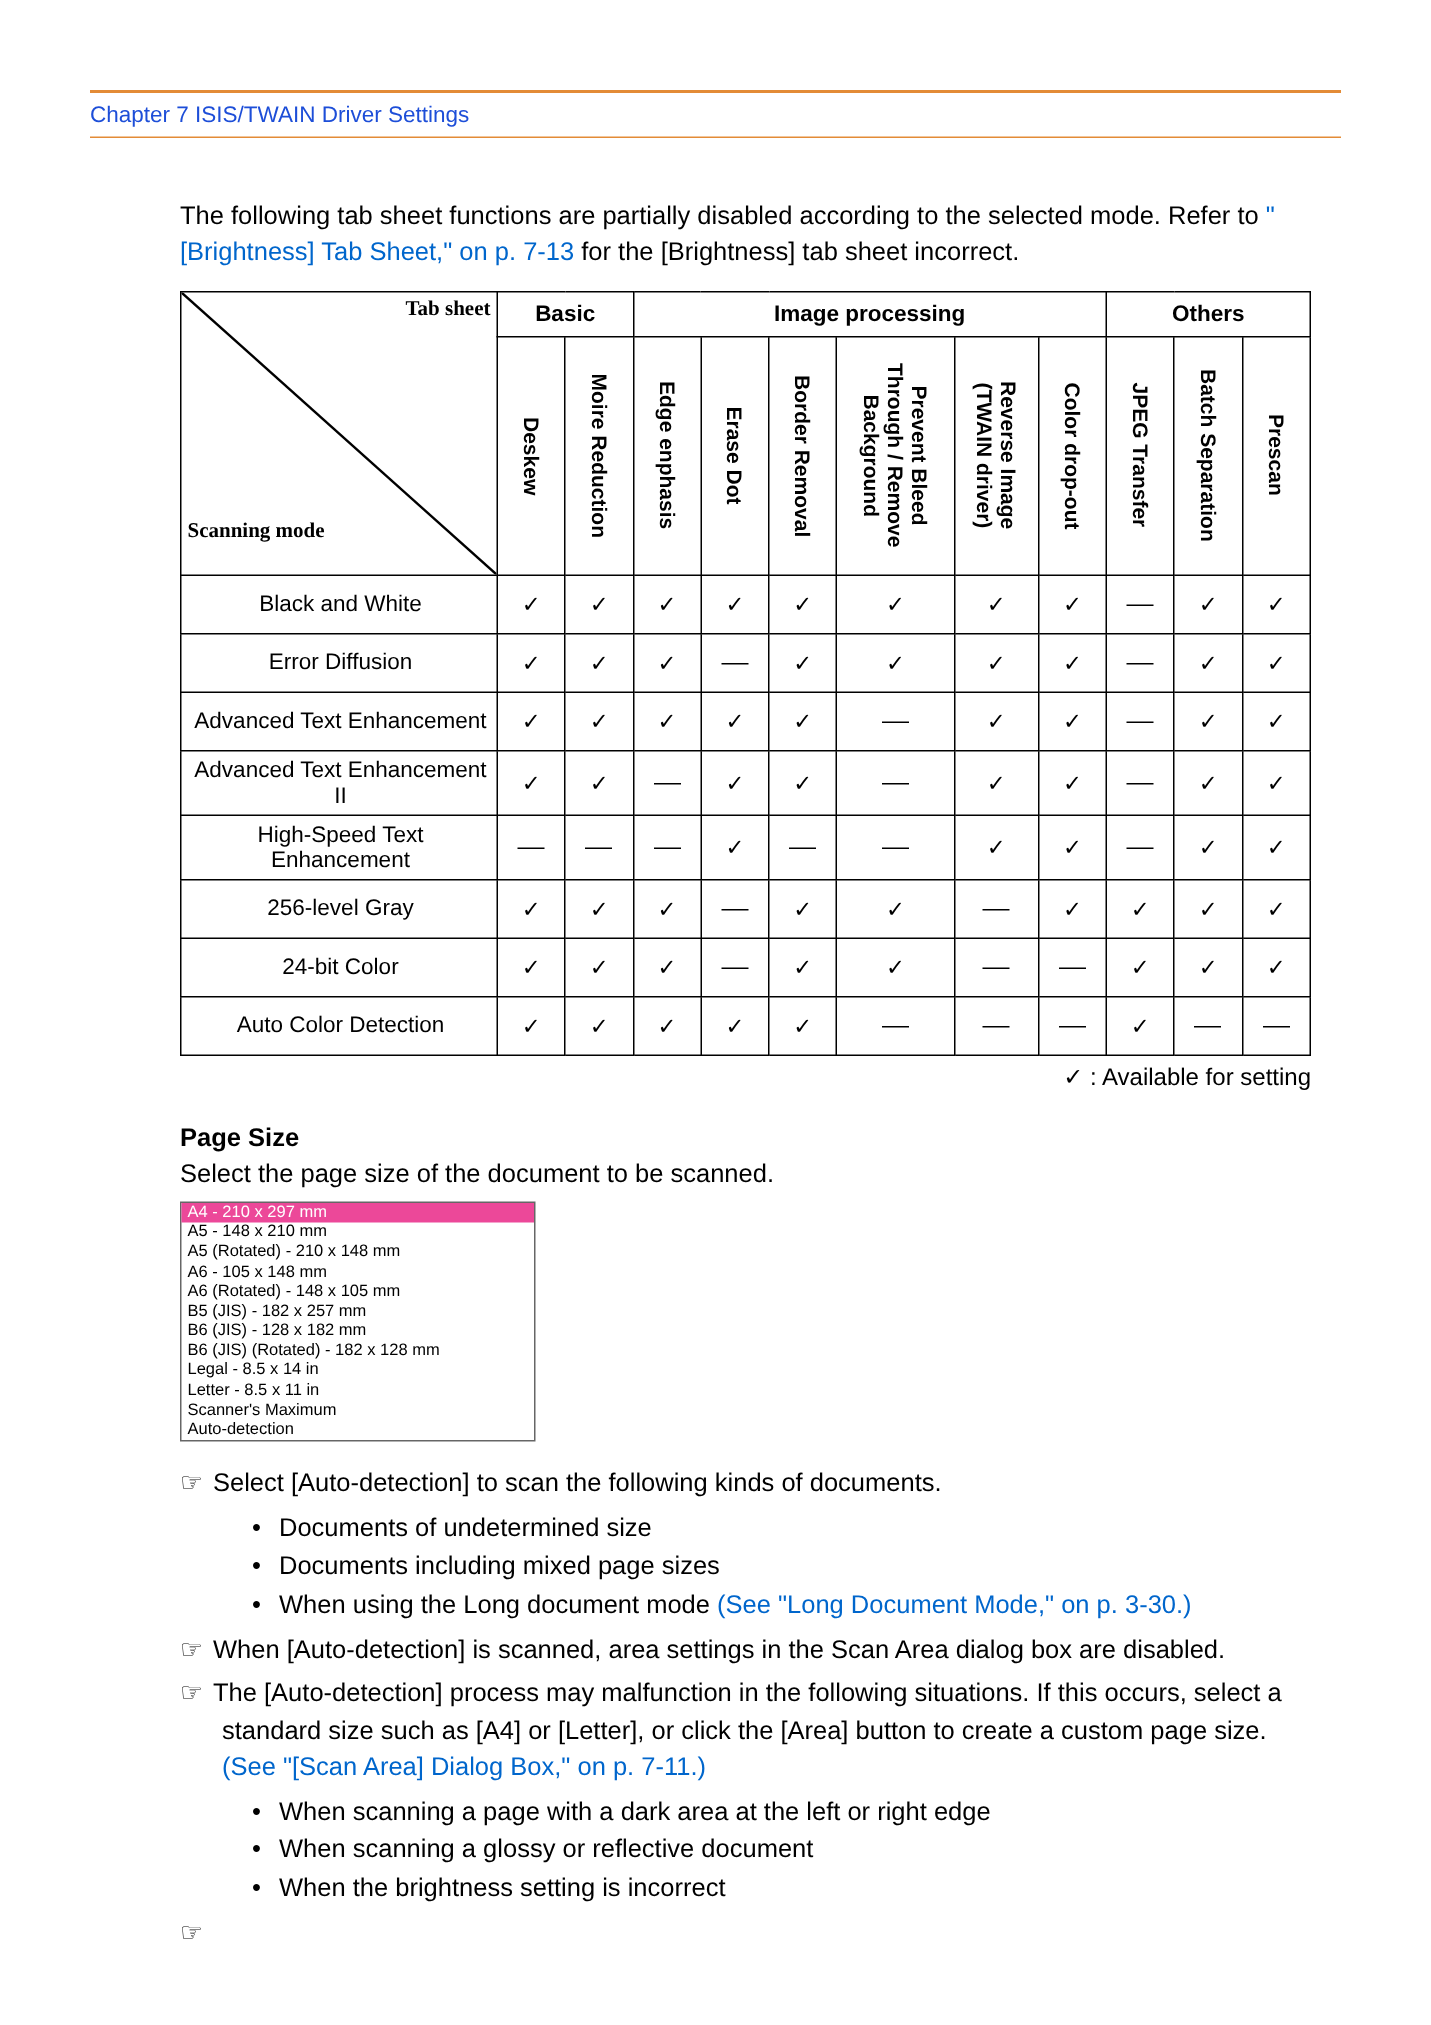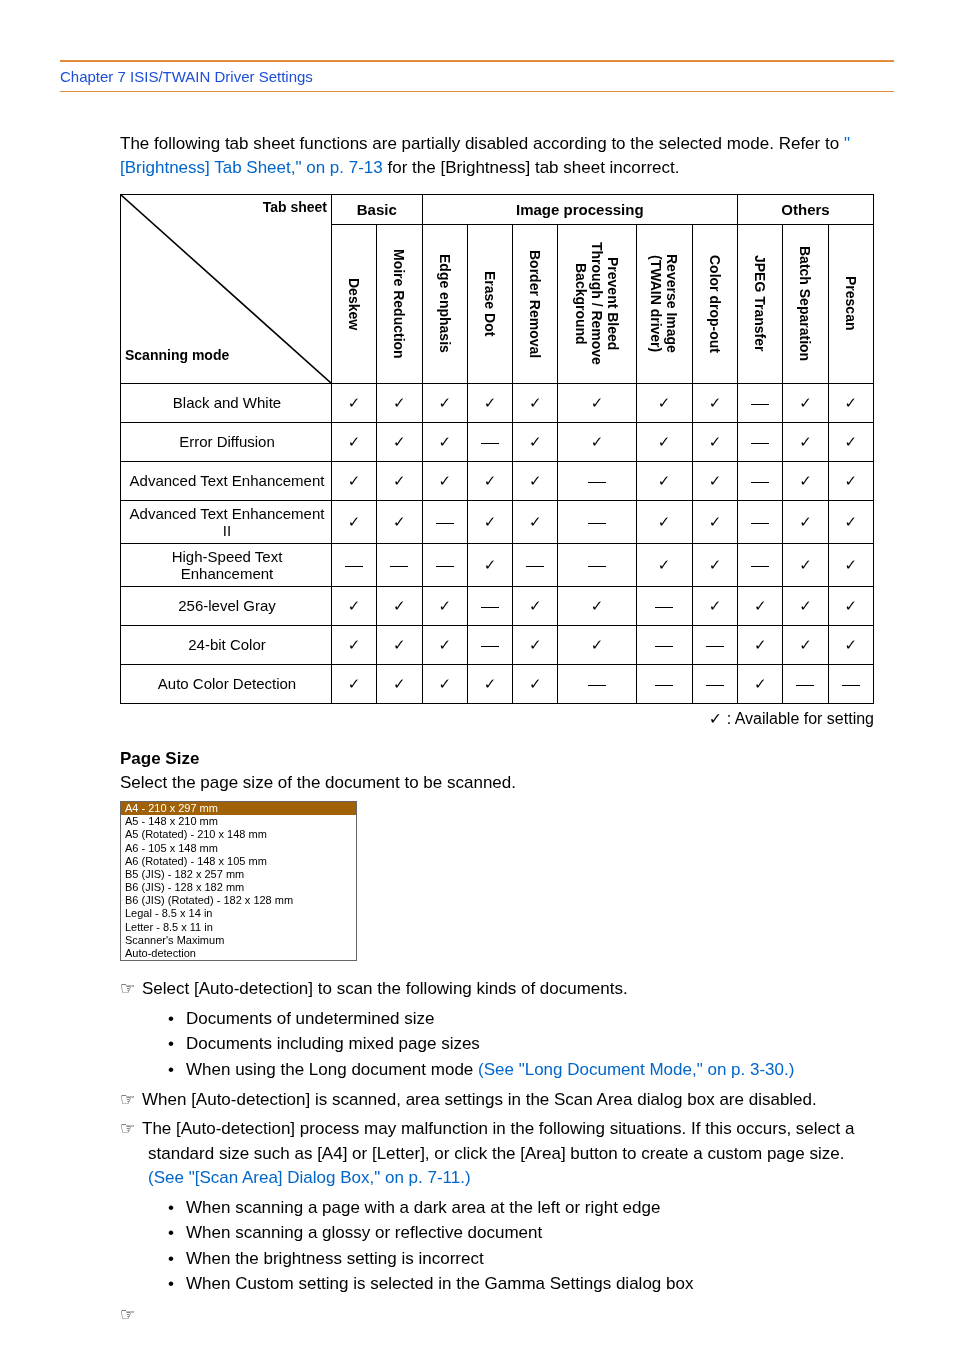--- a/index.html
+++ b/index.html
@@ -87,20 +87,21 @@
     padding: 6px 2px 6px 2px;
     text-align: left;
     vertical-align: top;
     min-width: 24px;
   }
   .diag-cell {
     position: relative;
     text-align: left;
     vertical-align: top;
     padding: 0;
+    font-family: Liberation Serif, serif;
   }
   .diag-cell .tab-sheet {
     position: absolute;
     top: 4px;
     right: 4px;
     font-size: 14px;
   }
   .diag-cell .scan-mode {
     position: absolute;
     bottom: 20px;
@@ -126,21 +127,21 @@
     font-size: 11px;
     line-height: 1.2;
     background: #fff;
     margin: 6px 0 16px 0;
   }
   .pagesize-box div {
     padding: 0px 4px;
     white-space: nowrap;
   }
   .pagesize-box .sel {
-    background: #a16207;
+    background: #ec4899;
     color: #fff;
   }
   
   
   .note {
     font-size: 17px;
     line-height: 1.45;
     margin: 0 0 4px 0;
     padding-left: 28px;
     text-indent: -28px;
@@ -359,21 +360,20 @@
       <span class="pointer">☞</span><span>When [Auto-detection] is scanned, area settings in the Scan Area dialog box are disabled.</span>
     </div>
 
     <div class="note">
       <span class="pointer">☞</span><span>The [Auto-detection] process may malfunction in the following situations. If this occurs, select a standard size such as [A4] or [Letter], or click the [Area] button to create a custom page size. </span><span class="link-blue">(See "[Scan Area] Dialog Box," on p. 7-11.)</span>
     </div>
     <ul class="bullets">
       <li>When scanning a page with a dark area at the left or right edge</li>
       <li>When scanning a glossy or reflective document</li>
       <li>When the brightness setting is incorrect</li>
-      <li>When Custom setting is selected in the Gamma Settings dialog box</li>
     </ul>
 
     <div class="note">
       <span class="pointer">☞</span>
     </div>
   </div>
 
 </div>
 
 </body></html>

